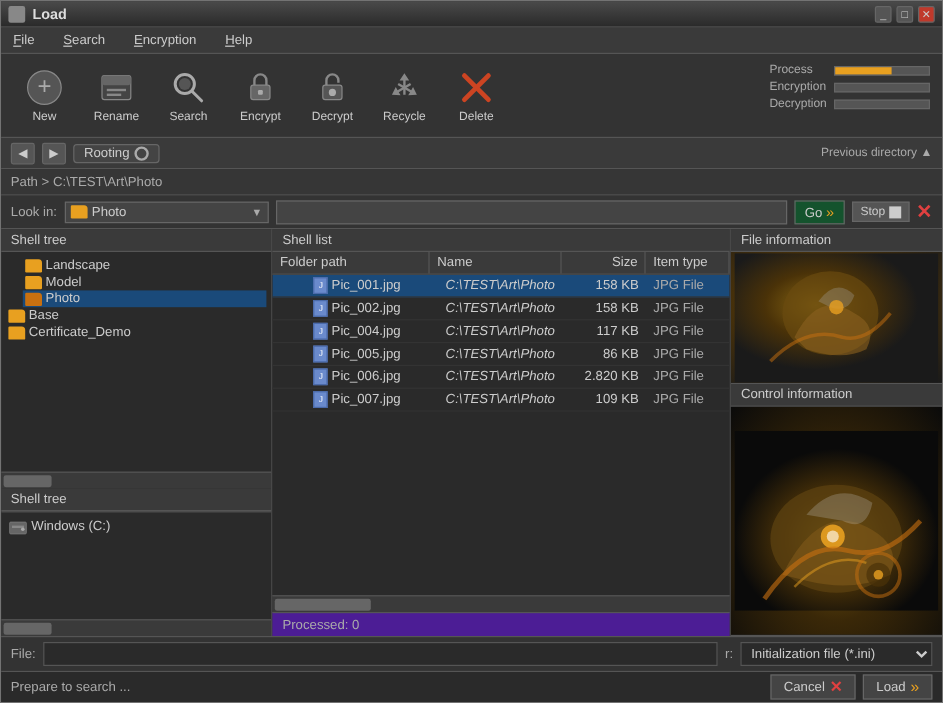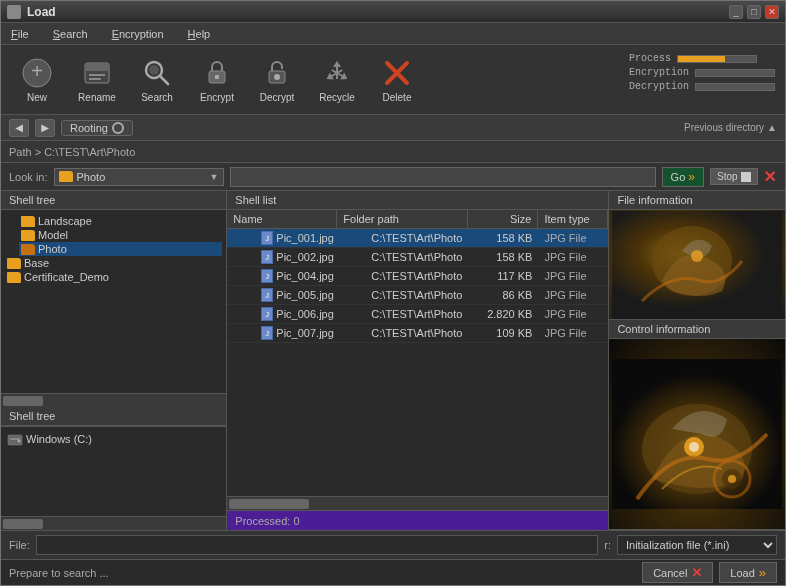--- a/index.html
+++ b/index.html
@@ -16,21 +16,21 @@
 
     .menu-bar { background: #3a3a3a; height: 22px; display: flex; align-items: center; padding: 0 4px; border-bottom: 1px solid #555; gap: 12px; }
     .menu-item { color: #ccc; font-size: 11px; cursor: pointer; padding: 2px 6px; }
     .menu-item .underline { text-decoration: underline; }
 
     .toolbar { background: #333; height: 70px; display: flex; align-items: center; padding: 4px 8px; border-bottom: 1px solid #555; gap: 4px; position: relative; }
     .tool-btn { display: flex; flex-direction: column; align-items: center; justify-content: center; width: 56px; height: 60px; background: transparent; border: none; cursor: pointer; color: #ccc; font-size: 10px; gap: 2px; }
     .tool-icon { width: 34px; height: 34px; display: flex; align-items: center; justify-content: center; }
 
     .toolbar-right { position: absolute; right: 10px; top: 8px; display: flex; flex-direction: column; gap: 3px; }
-    .status-row { display: flex; align-items: center; gap: 6px; justify-content: flex-start; font-family: Liberation Mono, monospace; }
+    .status-row { display: flex; align-items: center; gap: 6px; justify-content: space-between; }
     .status-label { color: #aaa; font-size: 10px; }
     .status-bar-outer { width: 80px; height: 8px; background: #555; border: 1px solid #666; }
     .status-bar-inner { height: 100%; }
 
     .nav-bar { background: #3a3a3a; height: 26px; display: flex; align-items: center; padding: 0 8px; border-bottom: 1px solid #555; gap: 6px; }
     .nav-btn { width: 20px; height: 18px; background: #555; border: 1px solid #666; border-radius: 2px; cursor: pointer; display: flex; align-items: center; justify-content: center; color: #ccc; font-size: 10px; }
     .nav-rooting { background: #444; border: 1px solid #666; border-radius: 3px; padding: 1px 8px; color: #ccc; font-size: 11px; display: flex; align-items: center; gap: 4px; cursor: pointer; }
     .nav-rooting-icon { width: 12px; height: 12px; border: 2px solid #aaa; border-radius: 50%; display: inline-block; }
     .prev-dir { margin-left: auto; color: #aaa; font-size: 10px; cursor: pointer; display: flex; align-items: center; gap: 3px; }
 
@@ -70,21 +70,21 @@
     .col-header.name { width: 110px; }
     .col-header.path { flex: 1; }
     .col-header.size { width: 70px; text-align: right; }
     .col-header.type { width: 70px; }
 
     .file-list { flex: 1; overflow-y: auto; background: #2a2a2a; }
     .file-row { display: flex; align-items: center; border-bottom: 1px solid #333; cursor: pointer; padding-left: 28px; }
     .file-row.selected { background: #1a4a7a; }
     .file-cell { padding: 2px 6px; font-size: 11px; color: #ccc; overflow: hidden; white-space: nowrap; }
     .file-cell.name { width: 110px; display: flex; align-items: center; gap: 3px; }
-    .file-cell.path { flex: 1; }
+    .file-cell.path { flex: 1; font-style: italic; }
     .file-cell.size { width: 70px; text-align: right; }
     .file-cell.type { width: 70px; color: #aaa; }
     .file-icon { width: 12px; height: 14px; background: #6a8acc; border: 1px solid #4a6aaa; display: inline-block; flex-shrink: 0; font-size: 7px; color: #fff; text-align: center; line-height: 14px; }
 
     .processed-bar { height: 20px; background: #4c1d95; border-top: 1px solid #555; display: flex; align-items: center; padding: 0 8px; font-size: 11px; color: #aaa; }
     .scrollbar-h-center { height: 14px; background: #3a3a3a; border-top: 1px solid #555; display: flex; align-items: center; padding: 0 60px 0 2px; }
 
     .right-panel { width: 180px; display: flex; flex-direction: column; }
     .info-header { background: #3a3a3a; padding: 3px 8px; font-size: 11px; color: #ccc; border-bottom: 1px solid #555; }
     .preview-box { height: 110px; background: #1a1a1a; border-bottom: 1px solid #555; overflow: hidden; display: flex; align-items: center; justify-content: center; }
@@ -306,22 +306,22 @@
         </div>
       </div>
       <div class="scrollbar-h">
         <div class="scroll-thumb"></div>
       </div>
     </div>
 
     <div class="center-panel">
       <div class="panel-header">Shell list</div>
       <div class="file-list-header">
+        <div class="col-header path">Folder path</div>
         <div class="col-header name">Name</div>
-        <div class="col-header path">Folder path</div>
         <div class="col-header size">Size</div>
         <div class="col-header type">Item type</div>
       </div>
       <div class="file-list">
         <div class="file-row selected">
           <div class="file-cell name">
             <span class="file-icon">J</span>
             <span>Pic_001.jpg</span>
           </div>
           <div class="file-cell path">C:\TEST\Art\Photo</div>

